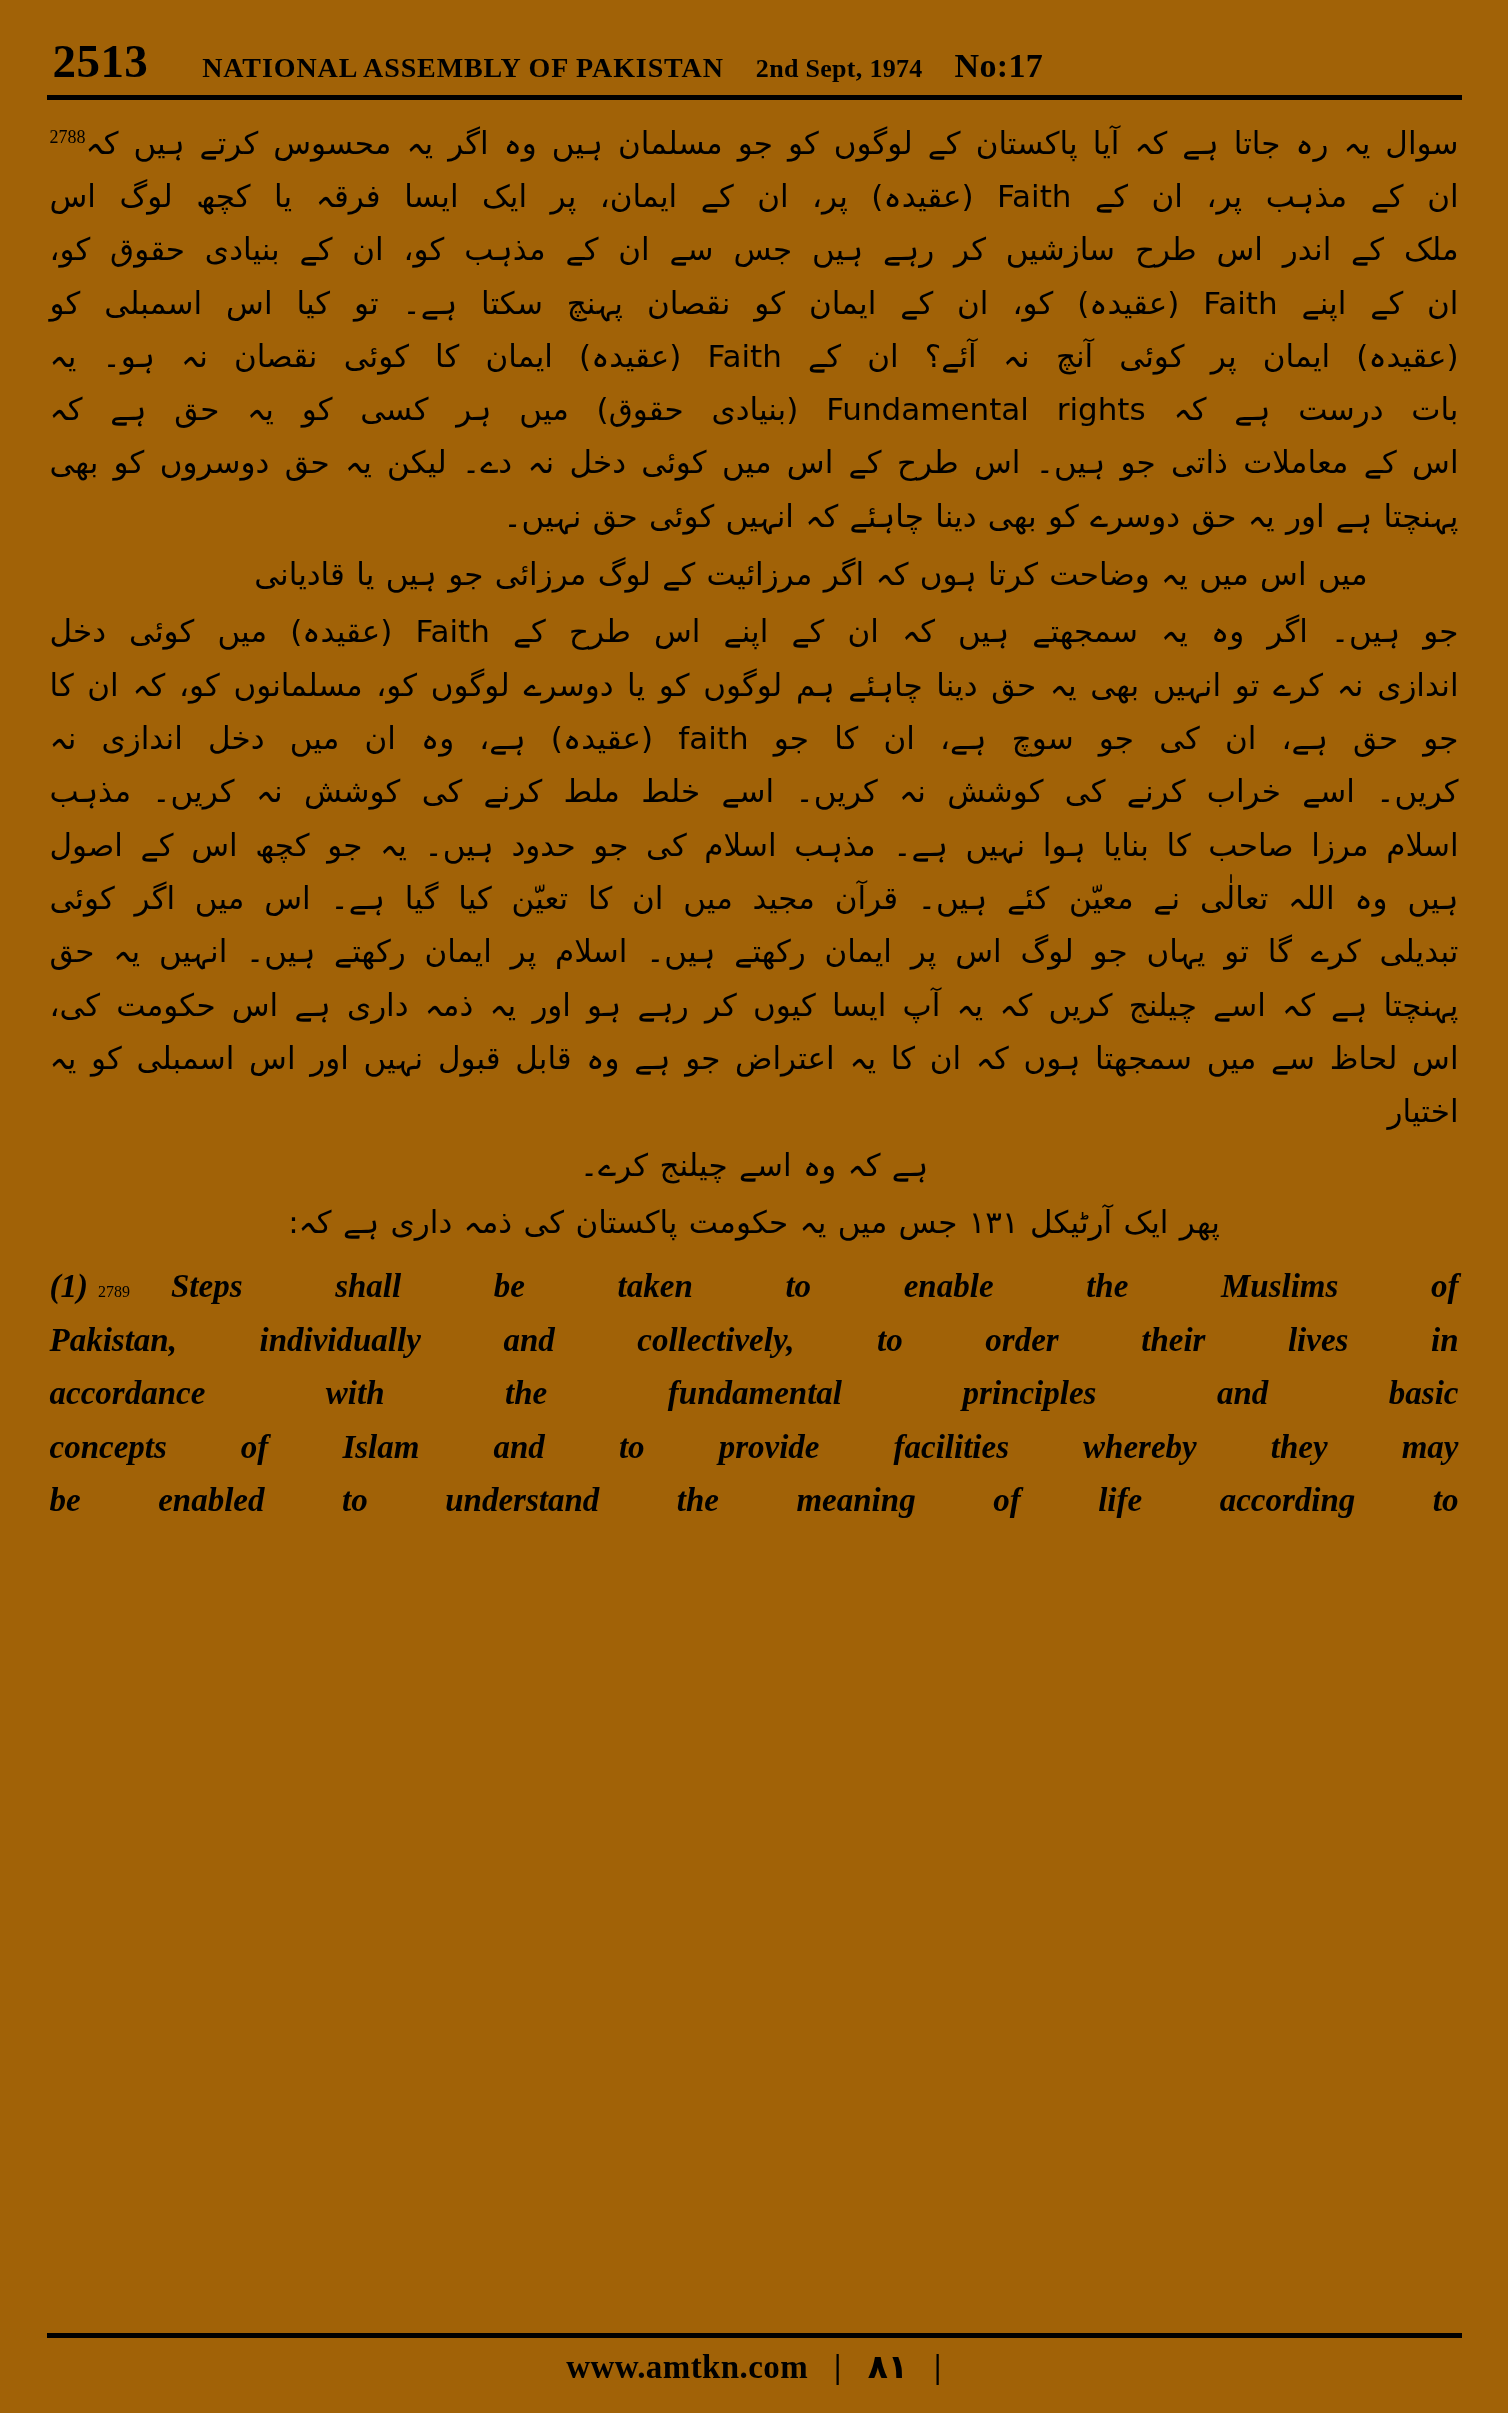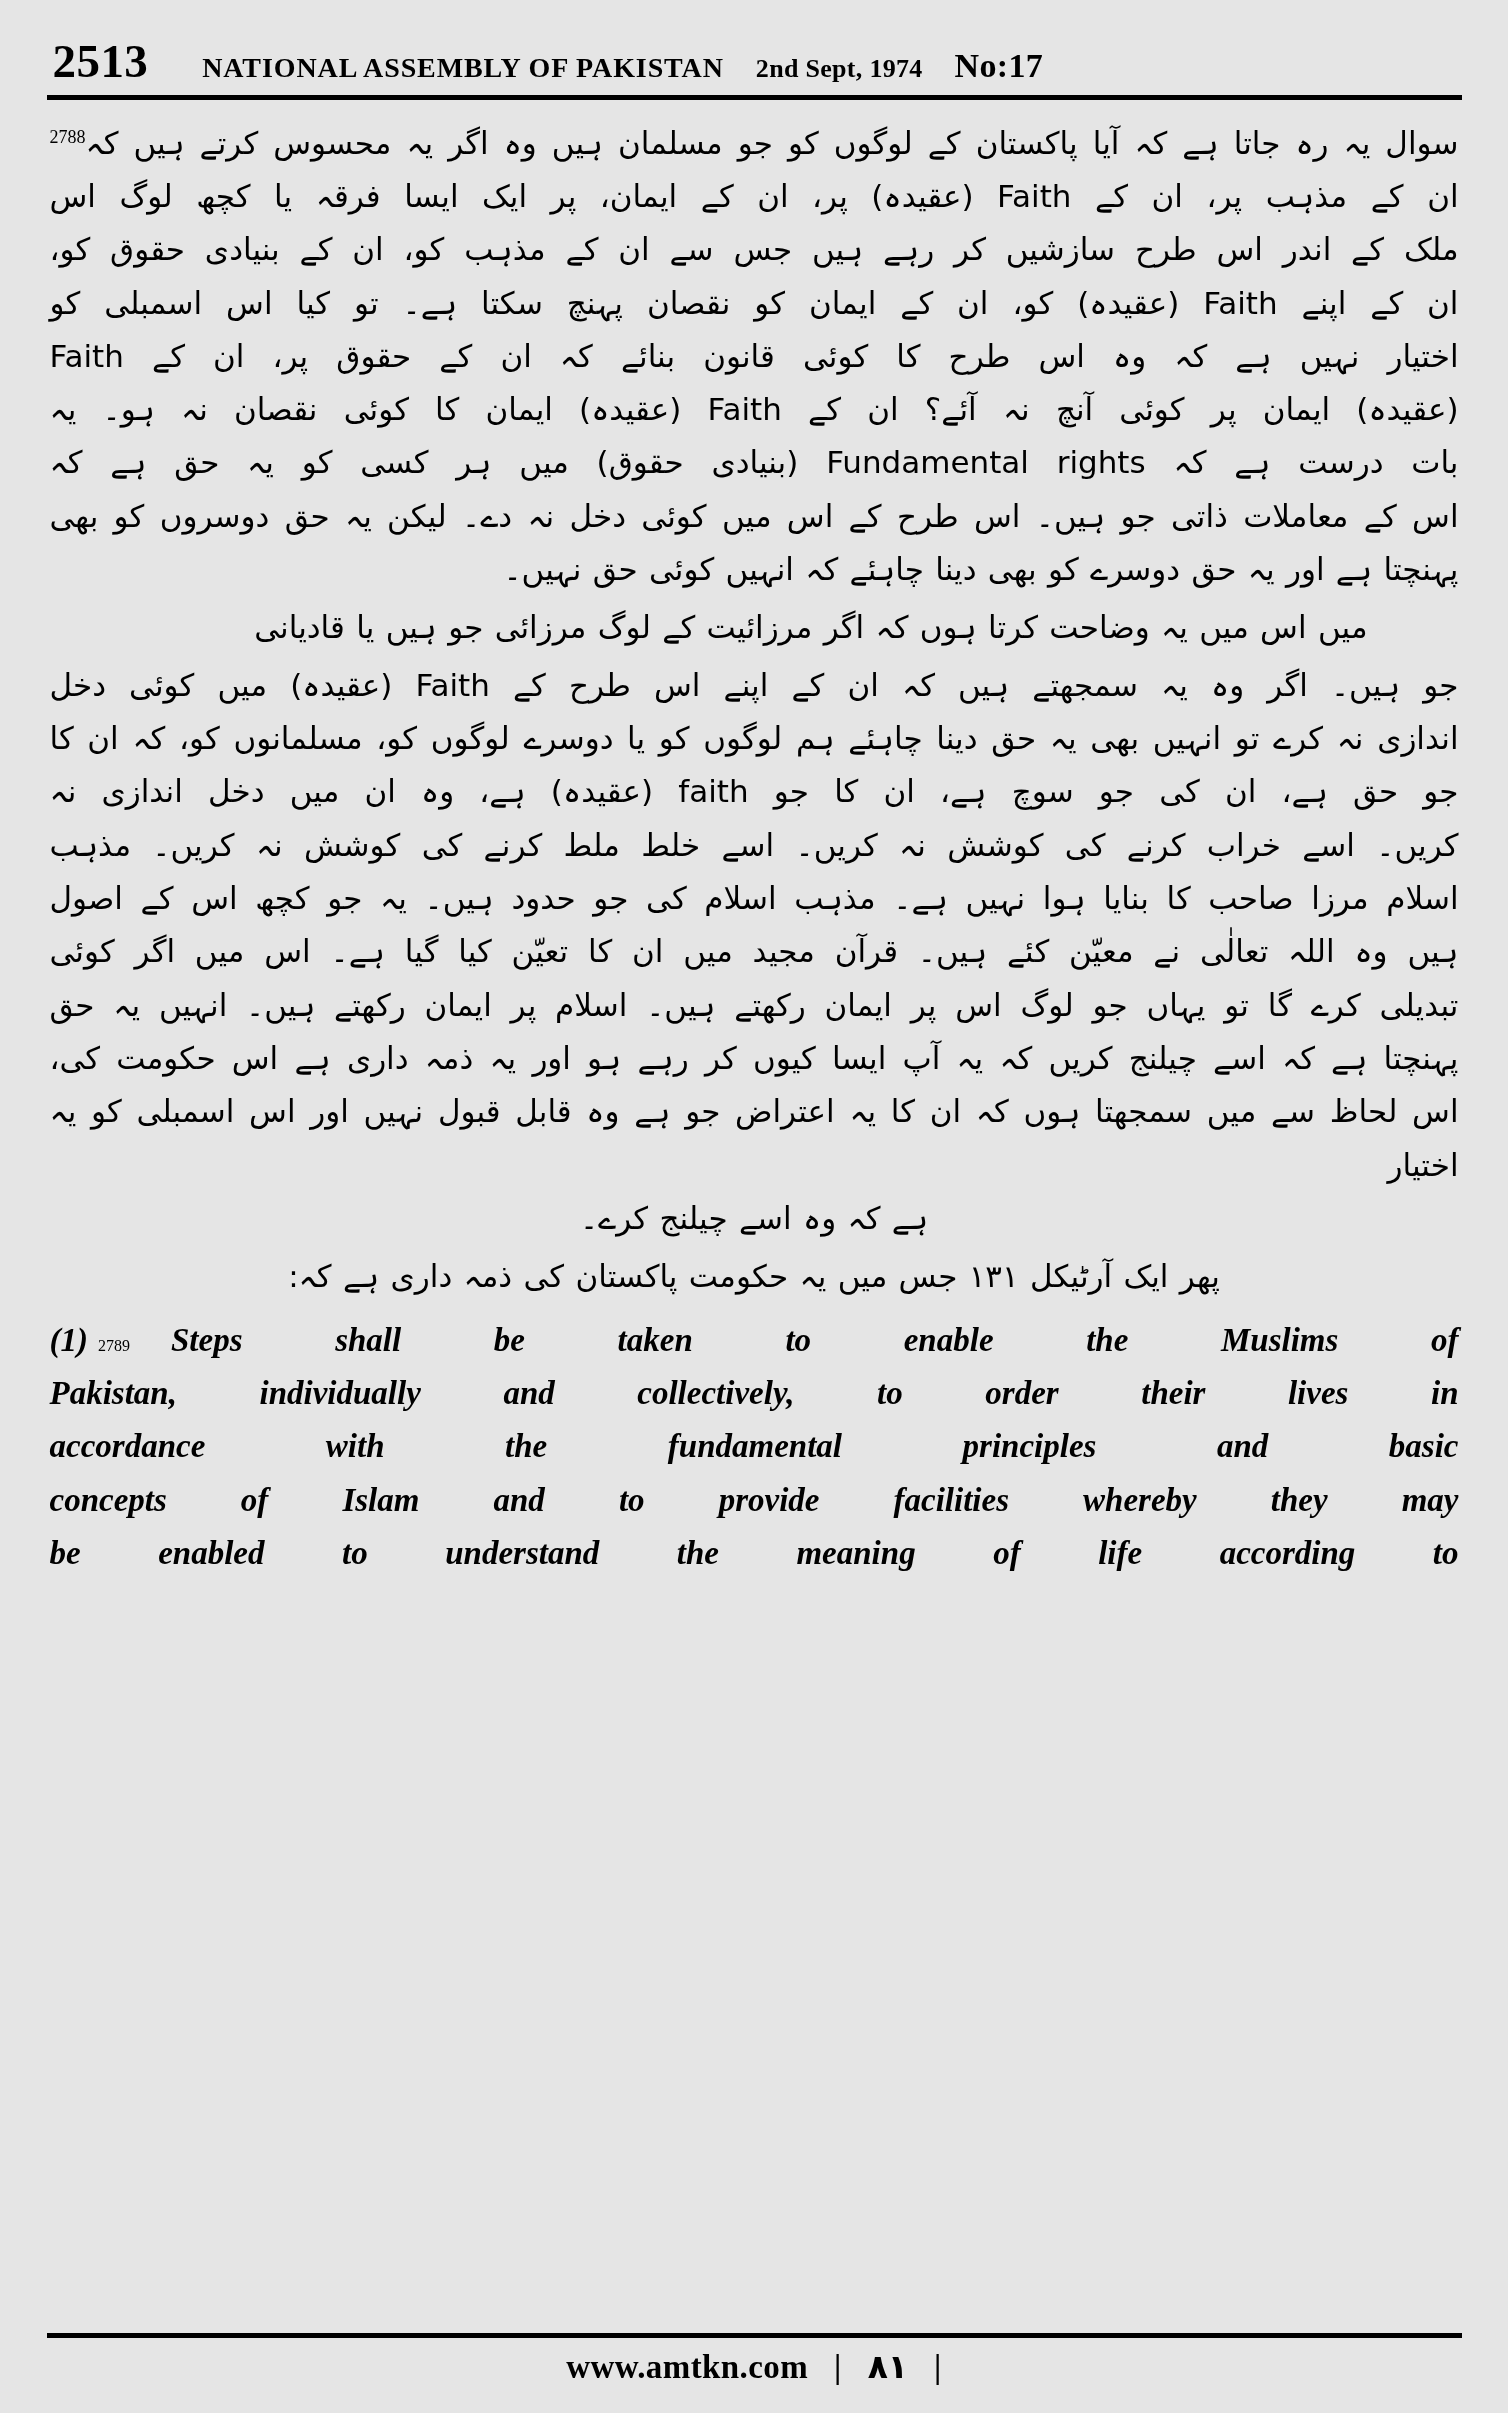--- a/index.html
+++ b/index.html
@@ -12,21 +12,21 @@
     min-height: 2413px;
     font-family: "Liberation Serif", serif;
     color: #000000;
   }
   .page {
     position: relative;
     width: 1508px;
     min-height: 2413px;
     box-sizing: border-box;
     padding: 30px 42px 0 42px;
-    background: #e5e5e5;
+    background: #a16207;
   }
 
   
   .header {
     display: flex;
     align-items: baseline;
     justify-content: flex-start;
     padding: 7.5px 10.6px 3px 10.6px;
   }
   .page-number {
@@ -182,21 +182,20 @@
 
     <div class="urdu-block">
 
       <div class="urdu-para">
         <div>
           <span>سوال یہ رہ جاتا ہے کہ آیا پاکستان کے لوگوں کو جو مسلمان ہیں وہ اگر یہ محسوس کرتے ہیں کہ</span><span class="marginal-number">2788</span>
         </div>
         <div>ان کے مذہب پر، ان کے Faith (عقیدہ) پر، ان کے ایمان، پر ایک ایسا فرقہ یا کچھ لوگ اس</div>
         <div>ملک کے اندر اس طرح سازشیں کر رہے ہیں جس سے ان کے مذہب کو، ان کے بنیادی حقوق کو،</div>
         <div>ان کے اپنے Faith (عقیدہ) کو، ان کے ایمان کو نقصان پہنچ سکتا ہے۔ تو کیا اس اسمبلی کو</div>
-        <div>اختیار نہیں ہے کہ وہ اس طرح کا کوئی قانون بنائے کہ ان کے حقوق پر، ان کے Faith</div>
         <div>(عقیدہ) ایمان پر کوئی آنچ نہ آئے؟ ان کے Faith (عقیدہ) ایمان کا کوئی نقصان نہ ہو۔ یہ</div>
         <div>بات درست ہے کہ Fundamental rights (بنیادی حقوق) میں ہر کسی کو یہ حق ہے کہ</div>
         <div>اس کے معاملات ذاتی جو ہیں۔ اس طرح کے اس میں کوئی دخل نہ دے۔ لیکن یہ حق دوسروں کو بھی</div>
         <div class="urdu-para last-center">پہنچتا ہے اور یہ حق دوسرے کو بھی دینا چاہئے کہ انہیں کوئی حق نہیں۔</div>
       </div>
 
       <div class="urdu-para">
         <div class="urdu-para indent last-center">میں اس میں یہ وضاحت کرتا ہوں کہ اگر مرزائیت کے لوگ مرزائی جو ہیں یا قادیانی</div>
         <div>جو ہیں۔ اگر وہ یہ سمجھتے ہیں کہ ان کے اپنے اس طرح کے Faith (عقیدہ) میں کوئی دخل</div>
         <div>اندازی نہ کرے تو انہیں بھی یہ حق دینا چاہئے ہم لوگوں کو یا دوسرے لوگوں کو، مسلمانوں کو، کہ ان کا</div>

